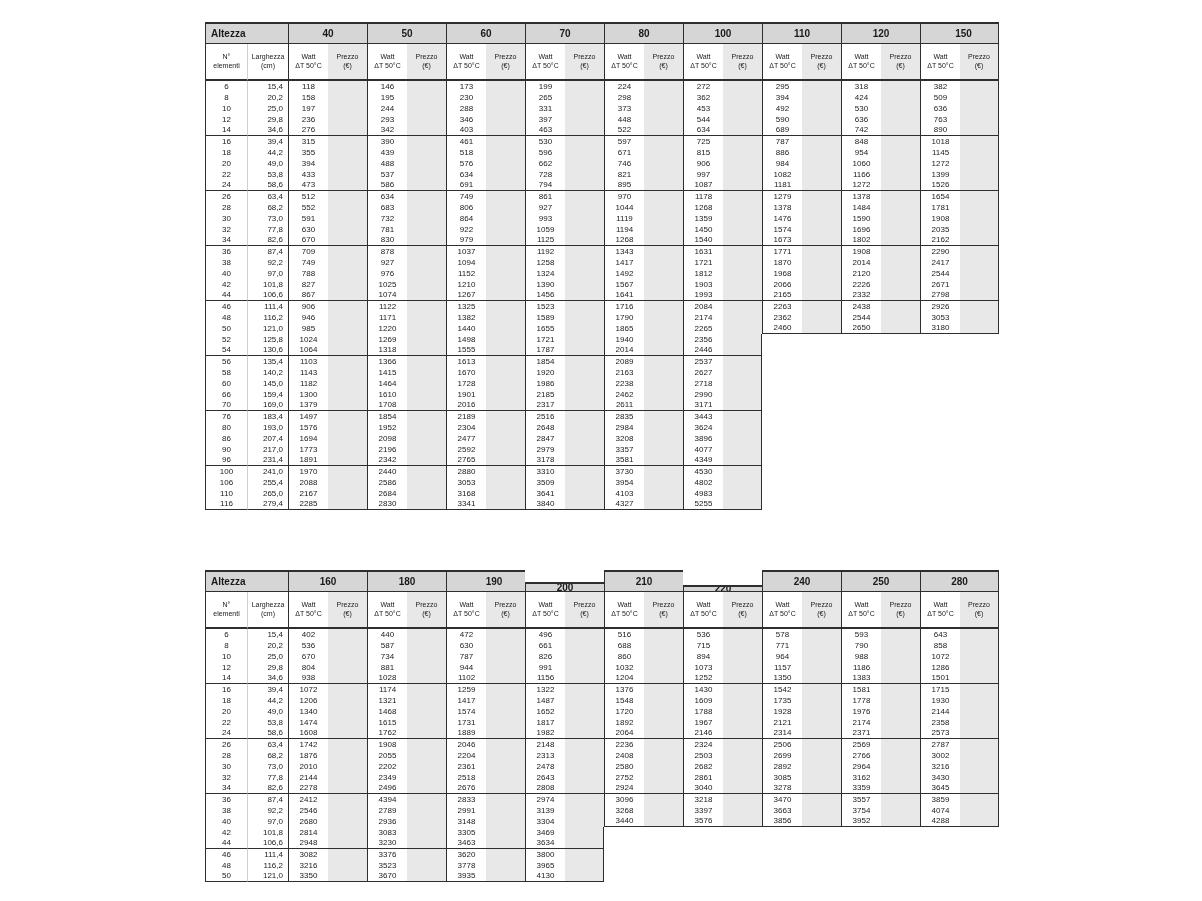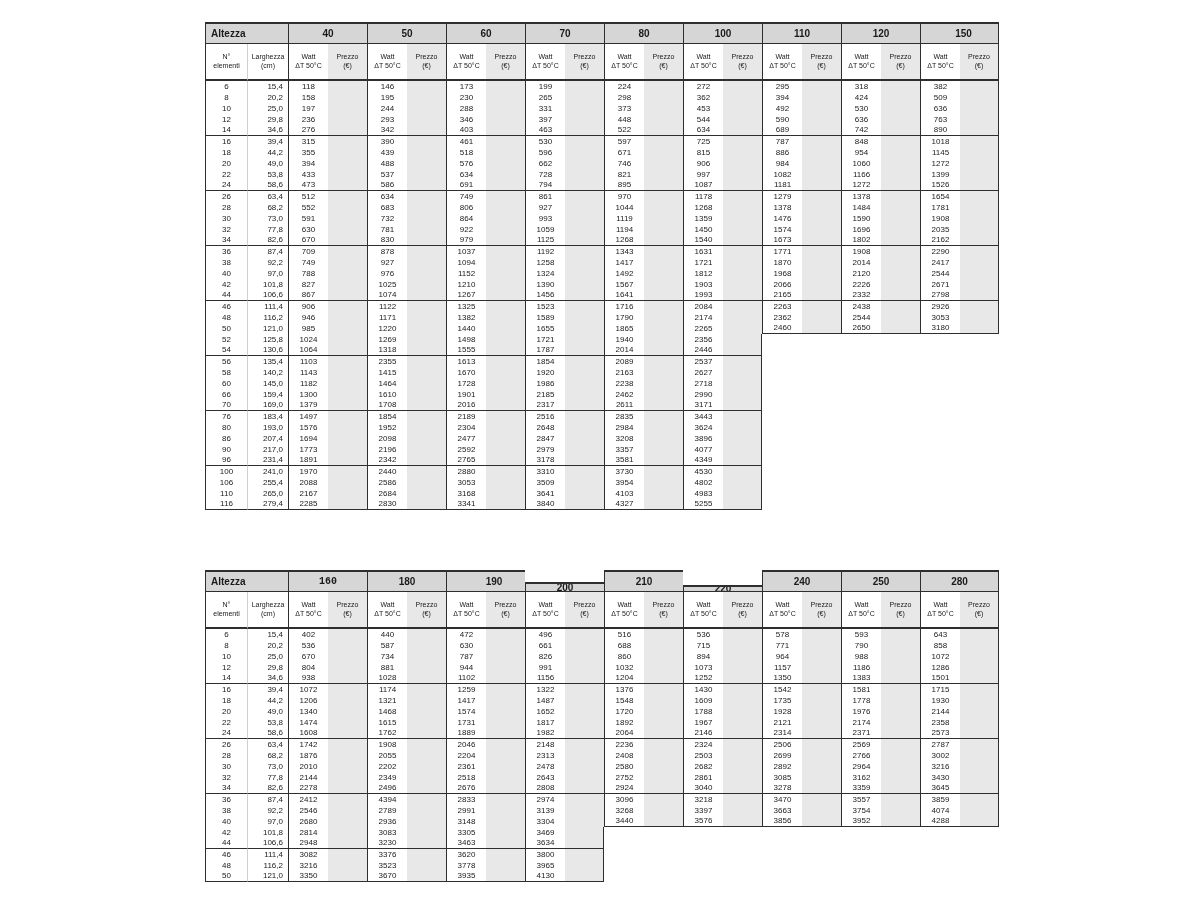--- a/index.html
+++ b/index.html
@@ -588,21 +588,21 @@
     <div class="cell absent"></div>
     <div class="cell absent"></div>
     <div class="cell absent"></div>
     <div class="cell absent"></div>
     <div class="cell absent"></div>
     <div class="cell absent"></div>
     <div class="cell bl">56</div>
     <div class="cell bll right">135,4</div>
     <div class="cell bl">1103</div>
     <div class="cell gray"></div>
-    <div class="cell bl">2355</div>
+    <div class="cell bl">1366</div>
     <div class="cell gray"></div>
     <div class="cell bl">1613</div>
     <div class="cell gray"></div>
     <div class="cell bl">1854</div>
     <div class="cell gray"></div>
     <div class="cell bl">2089</div>
     <div class="cell gray"></div>
     <div class="cell bl">2537</div>
     <div class="cell gray br"></div>
     <div class="cell absent"></div>
@@ -867,21 +867,21 @@
     <div class="cell gray bb br"></div>
     <div class="cell absent"></div>
     <div class="cell absent"></div>
     <div class="cell absent"></div>
     <div class="cell absent"></div>
     <div class="cell absent"></div>
     <div class="cell absent"></div>
   </div>
 <div class="price-table t2" style="grid-template-rows: 22px 37px repeat(23, 11px);">
     <div class="cell h1 left bl" style="grid-column: span 2;">Altezza</div>
-    <div class="cell h1 bl" style="grid-column: span 2; font-family: Liberation Mono, monospace;">160</div>
+    <div class="cell h1 bl" style="grid-column: span 2;">160</div>
     <div class="cell h1 bl" style="grid-column: span 2;">180</div>
     <div class="cell h1 bl" style="grid-column: span 2; padding-left: 16px;">190</div>
     <div class="cell h1 bl" style="grid-column: span 2; margin-top: 12px;">200</div>
     <div class="cell h1 bl" style="grid-column: span 2;">210</div>
     <div class="cell h1 bl" style="grid-column: span 2; margin-top: 15px;">220</div>
     <div class="cell h1 bl" style="grid-column: span 2;">240</div>
     <div class="cell h1 bl" style="grid-column: span 2;">250</div>
     <div class="cell h1 bl br" style="grid-column: span 2; text-align: right;">280</div>
     <div class="cell h2 bl">N°
 elementi</div>

